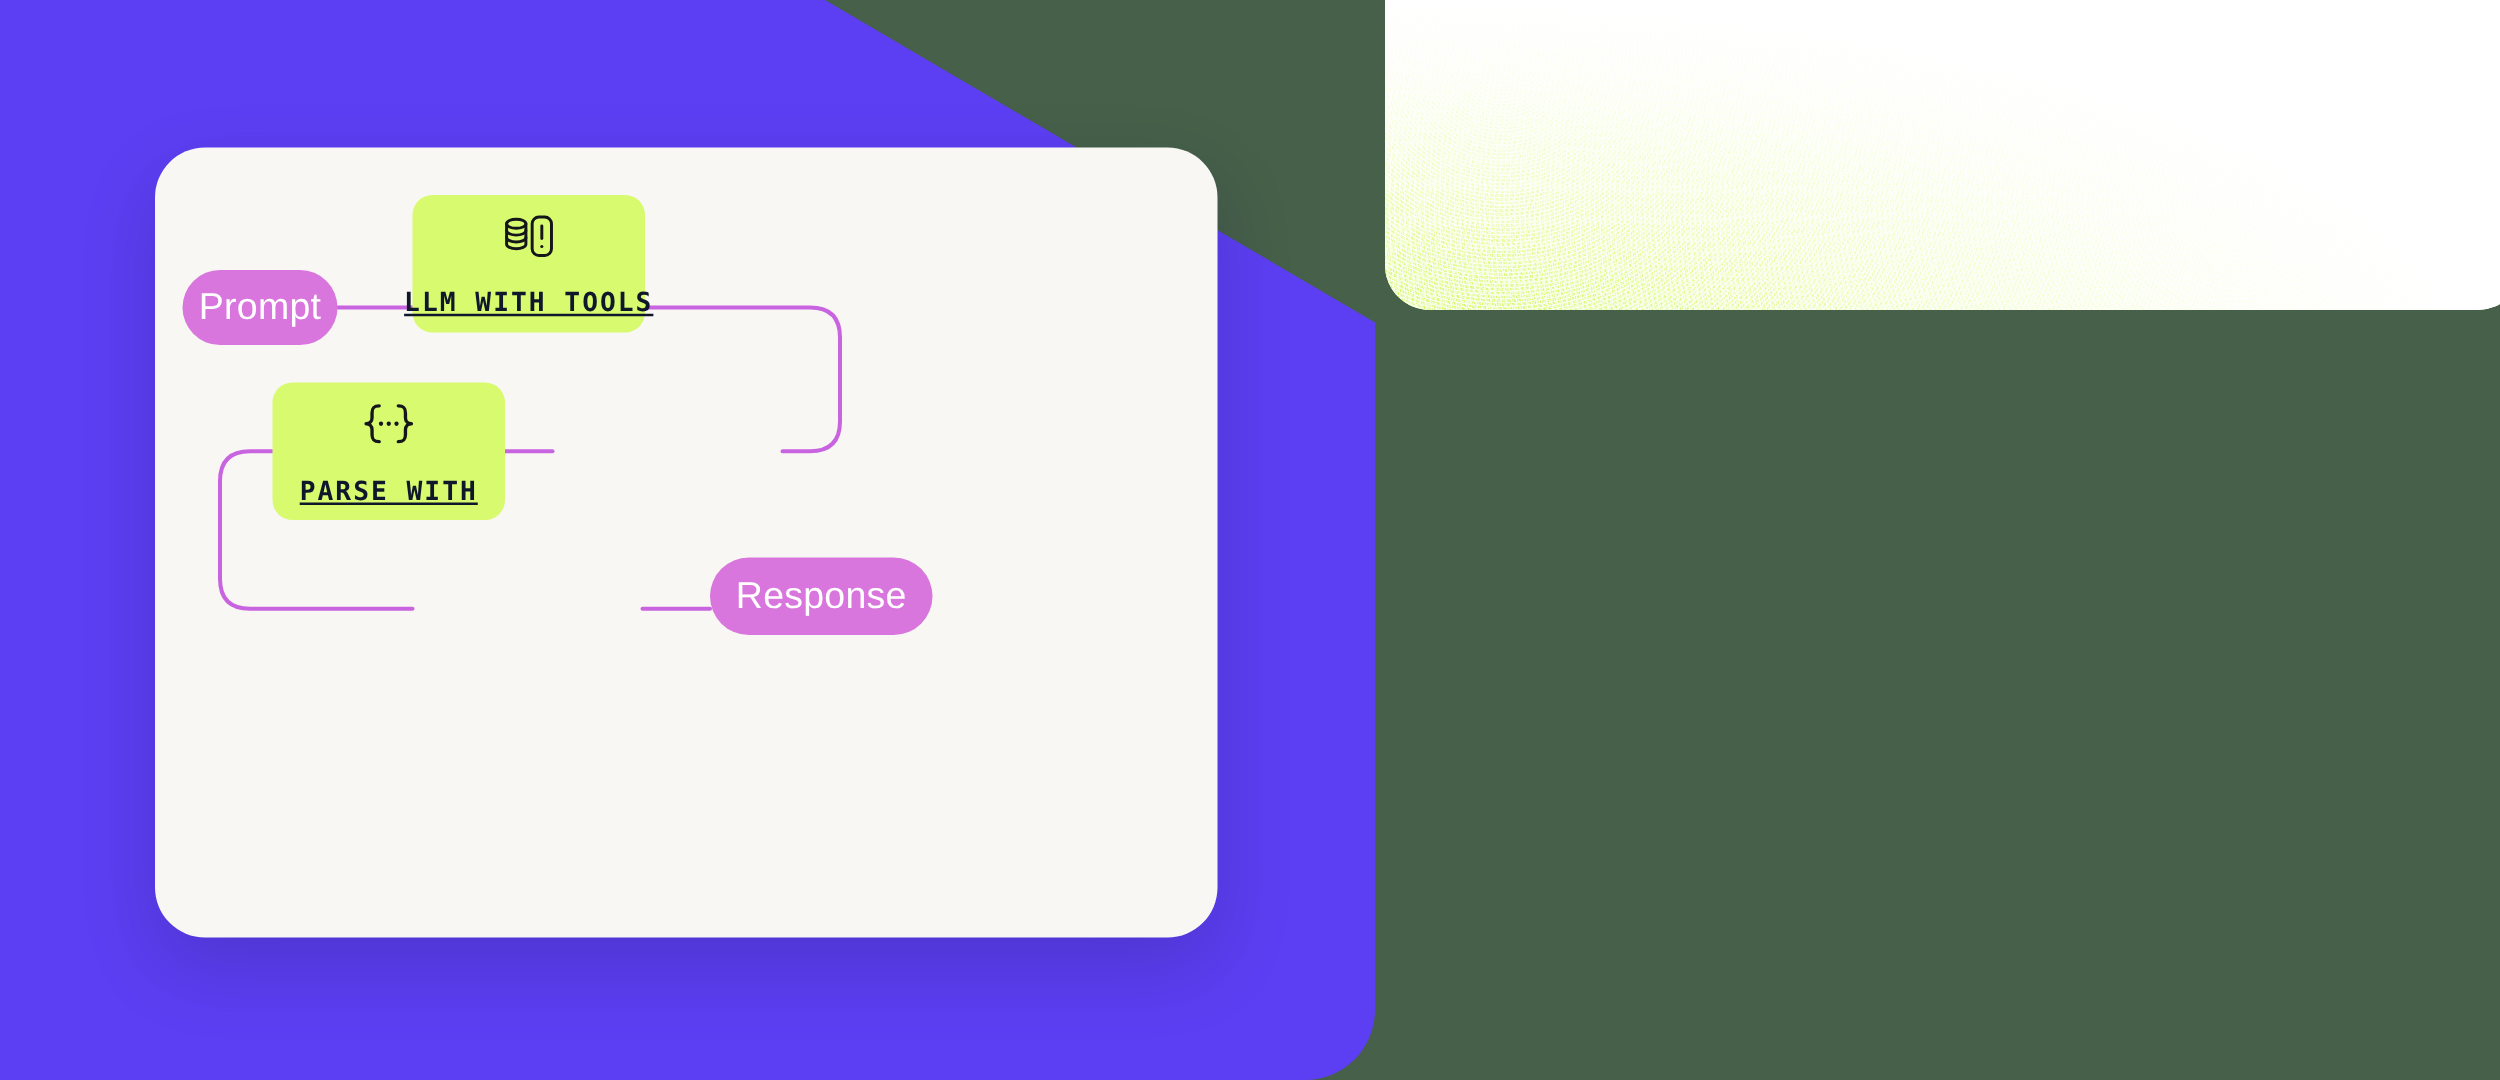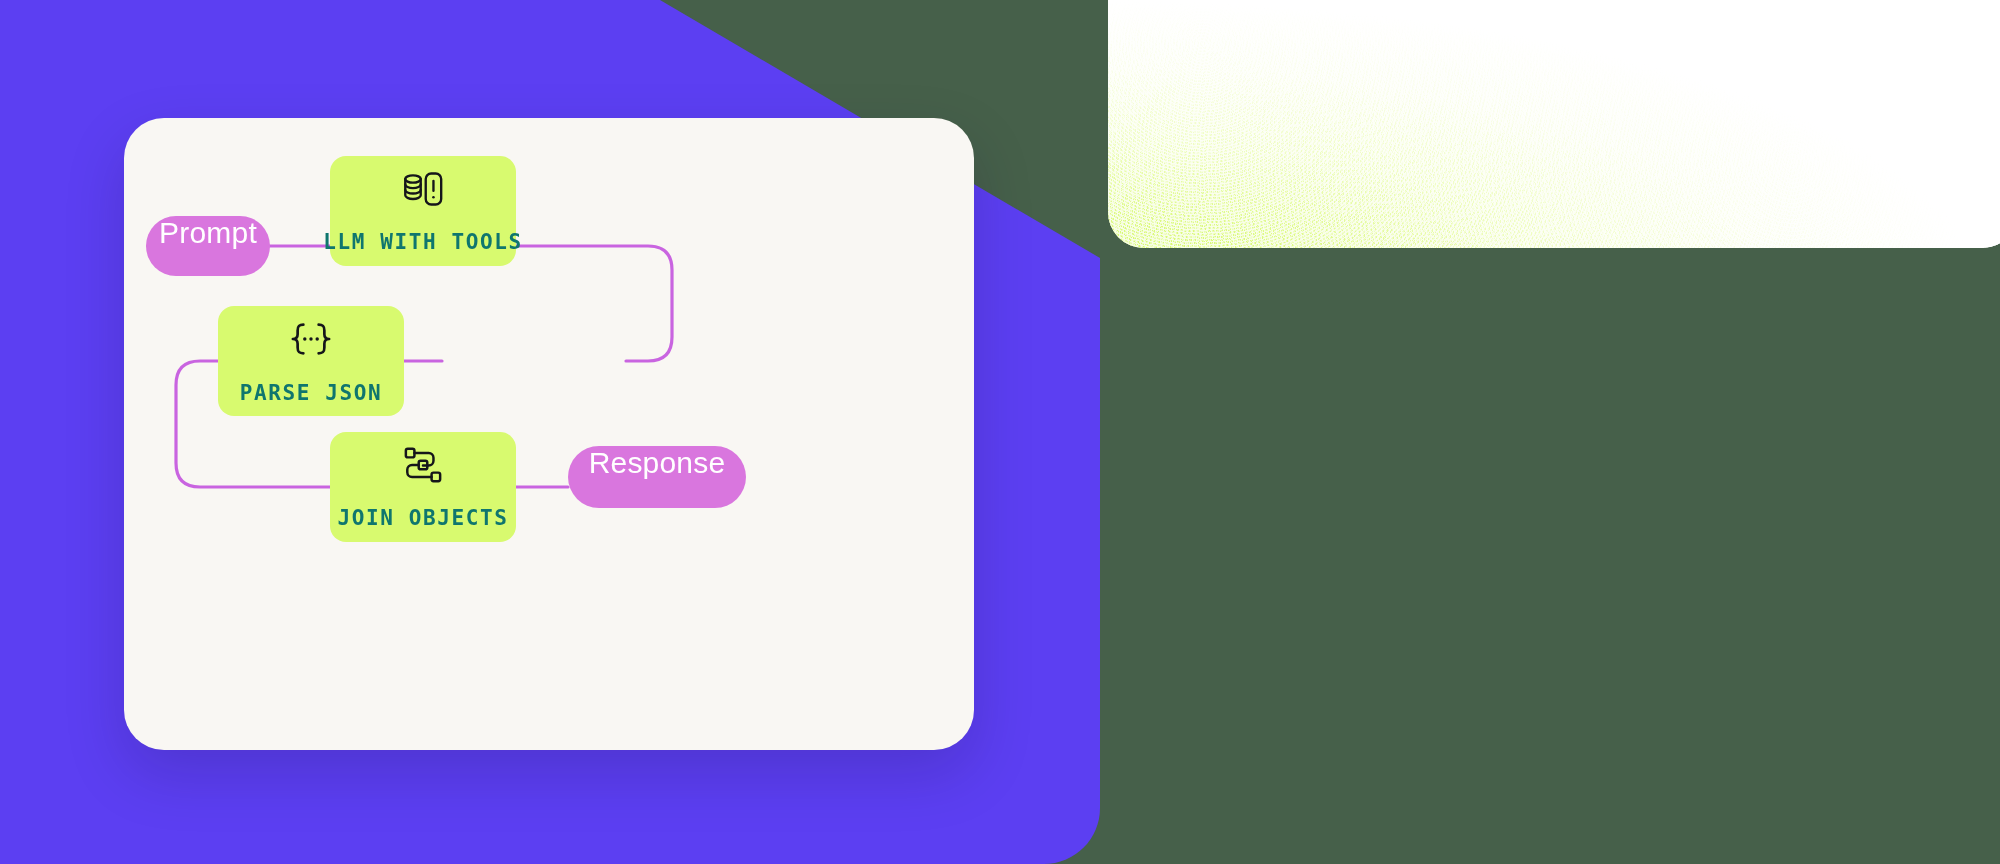--- a/index.html
+++ b/index.html
@@ -83,29 +83,31 @@
     justify-content: center;
     box-sizing: border-box;
   }
   .node .ic { display: block; line-height: 0; }
   .node .lbl {
     margin-top: 21px;
     font-family: "DejaVu Sans Mono", monospace;
     font-size: 21px;
     font-weight: 700;
     letter-spacing: 1.6px;
-    color: #0f766e;
+    color: #0f172a;
     white-space: nowrap;
+    text-decoration: underline;
   }
 
   .pill {
     position: absolute;
     background: #D976DE;
     border-radius: 999px;
     display: flex;
+    align-items: center;
     justify-content: center;
     color: #FFFFFF;
     font-family: "Liberation Sans", sans-serif;
     font-size: 30px;
     font-weight: 400;
     letter-spacing: .2px;
     white-space: nowrap;
     box-sizing: border-box;
   }
 </style>
@@ -158,34 +160,22 @@
   <div class="node" style="left:94px; top:188px; width:186px; height:110px;">
     <span class="ic">
       <svg width="54" height="42" viewBox="0 0 56 44" fill="none" stroke="#15161A" stroke-width="2.8" stroke-linecap="round" stroke-linejoin="round">
         <path d="M20 7 c-5 0 -6 2 -6 6 v4 c0 3 -2 5 -5 5 c3 0 5 2 5 5 v4 c0 4 1 6 6 6"></path>
         <path d="M36 7 c5 0 6 2 6 6 v4 c0 3 2 5 5 5 c-3 0 -5 2 -5 5 v4 c0 4 -1 6 -6 6"></path>
         <circle cx="21.5" cy="22" r="1.8" fill="#15161A" stroke="none"></circle>
         <circle cx="28" cy="22" r="1.8" fill="#15161A" stroke="none"></circle>
         <circle cx="34.5" cy="22" r="1.8" fill="#15161A" stroke="none"></circle>
       </svg>
     </span>
-    <span class="lbl">PARSE JSON</span>
+    <span class="lbl">PARSE WITH</span>
   </div>
 
 
-  <div class="node" style="left:206px; top:314px; width:186px; height:110px;">
-    <span class="ic">
-      <svg width="44" height="40" viewBox="0 0 46 42" fill="none" stroke="#15161A" stroke-width="2.6" stroke-linecap="round" stroke-linejoin="round">
-        <rect x="5" y="4" width="9" height="9" rx="2"></rect>
-        <rect x="18.5" y="16.5" width="9" height="9" rx="2"></rect>
-        <rect x="32" y="29" width="9" height="9" rx="2"></rect>
-        <path d="M14 8.5 h15 a5 5 0 0 1 5 5 v3 a5 5 0 0 1 -5 5 h-6"></path>
-        <path d="M18.5 21 h-7 a5 5 0 0 0 -5 5 v2.5 a5 5 0 0 0 5 5 h20.5"></path>
-      </svg>
-    </span>
-    <span class="lbl">JOIN OBJECTS</span>
-  </div>
 
   <div class="pill" style="left:444px; top:328px; width:178px; height:62px;">
     <span>Response</span>
   </div>
 
 </div>
 
 </body></html>

